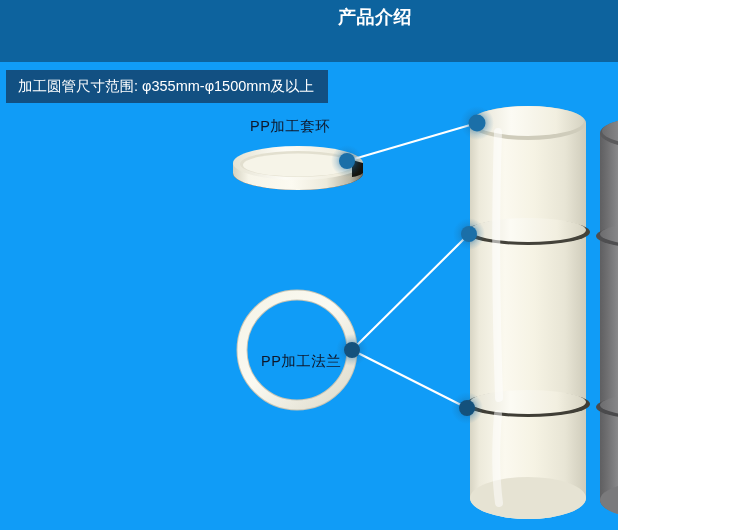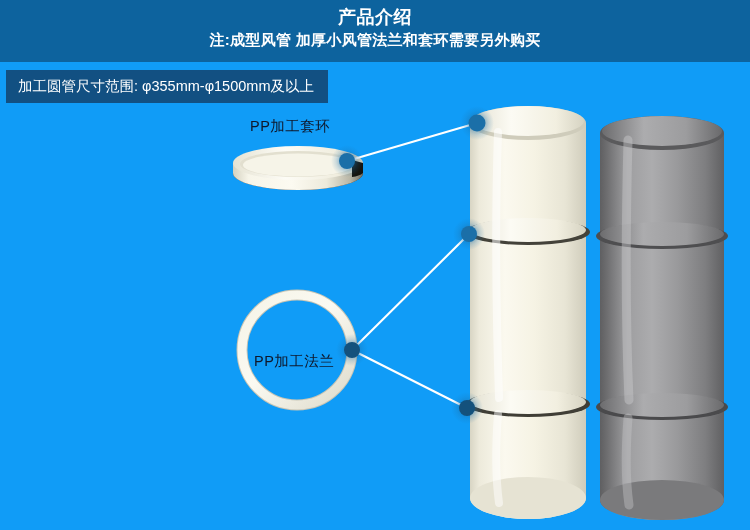--- a/index.html
+++ b/index.html
@@ -7,21 +7,21 @@
 
   html, body {
     width: 750px;
     height: 530px;
     overflow: hidden;
     font-family: "Liberation Sans", "DejaVu Sans", sans-serif;
   }
 
   #stage {
     position: relative;
-    width: 750px;
+    width: 618px;
     height: 530px;
     background: #109CF7;
     overflow: hidden;
   }
 
   
   .header-band {
     position: absolute;
     left: 0; top: 0;
     width: 750px;
@@ -73,21 +73,21 @@
 
   
   .art-label {
     position: absolute;
     color: #0f172a;
     font-size: 14.5px;
     white-space: nowrap;
     letter-spacing: 0.5px;
   }
   .label-collar { left: 250px; top: 117px; }
-  .label-flange { left: 254px; top: 352px; }
+  .label-flange { left: 261px; top: 352px; }
 </style>
 </head>
 <body>
 
 <div id="stage">
 
   <svg id="scene" viewBox="0 0 750 530">
     <defs>
 
       <linearGradient id="creamBody" x1="0" y1="0" x2="1" y2="0">
@@ -239,20 +239,19 @@
       <circle cx="469" cy="234" r="16" fill="url(#dotGlow)"></circle>
       <circle cx="469" cy="234" r="8" fill="#1B6FA8"></circle>
 
       <circle cx="467" cy="408" r="16" fill="url(#dotGlow)"></circle>
       <circle cx="467" cy="408" r="8" fill="#14517C"></circle>
     </g>
   </svg>
 
   <div class="header-band"></div>
   <div class="header-title">产品介绍</div>
-  <div class="header-subtitle">注:成型风管 加厚小风管法兰和套环需要另外购买</div>
 
   <div class="size-tag">加工圆管尺寸范围: φ355mm-φ1500mm及以上</div>
 
   <div class="art-label label-collar">PP加工套环</div>
   <div class="art-label label-flange">PP加工法兰</div>
 
 </div>
 
 </body></html>

